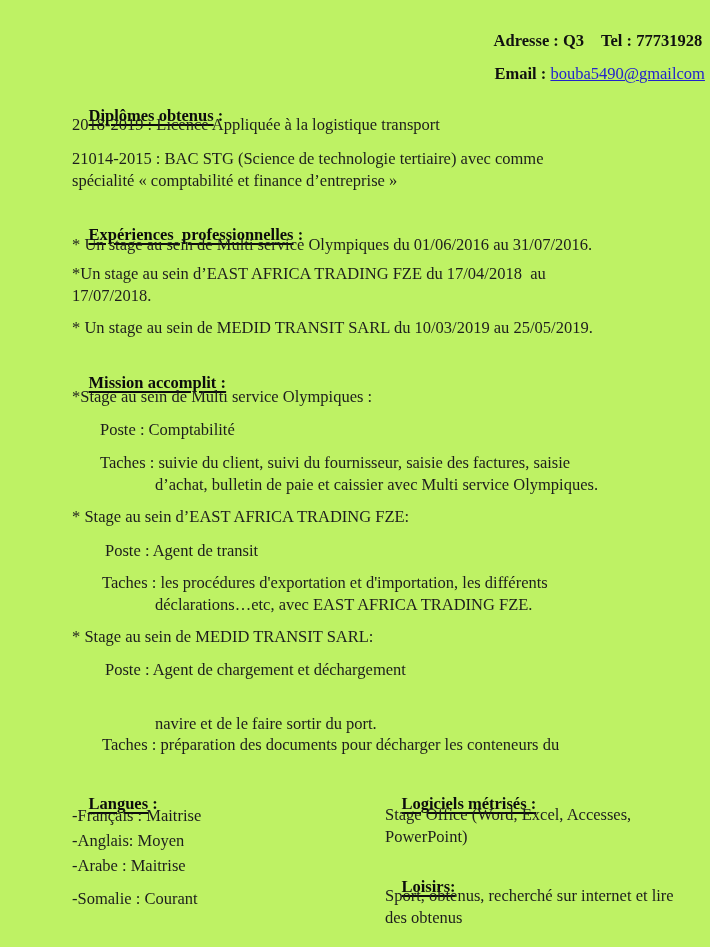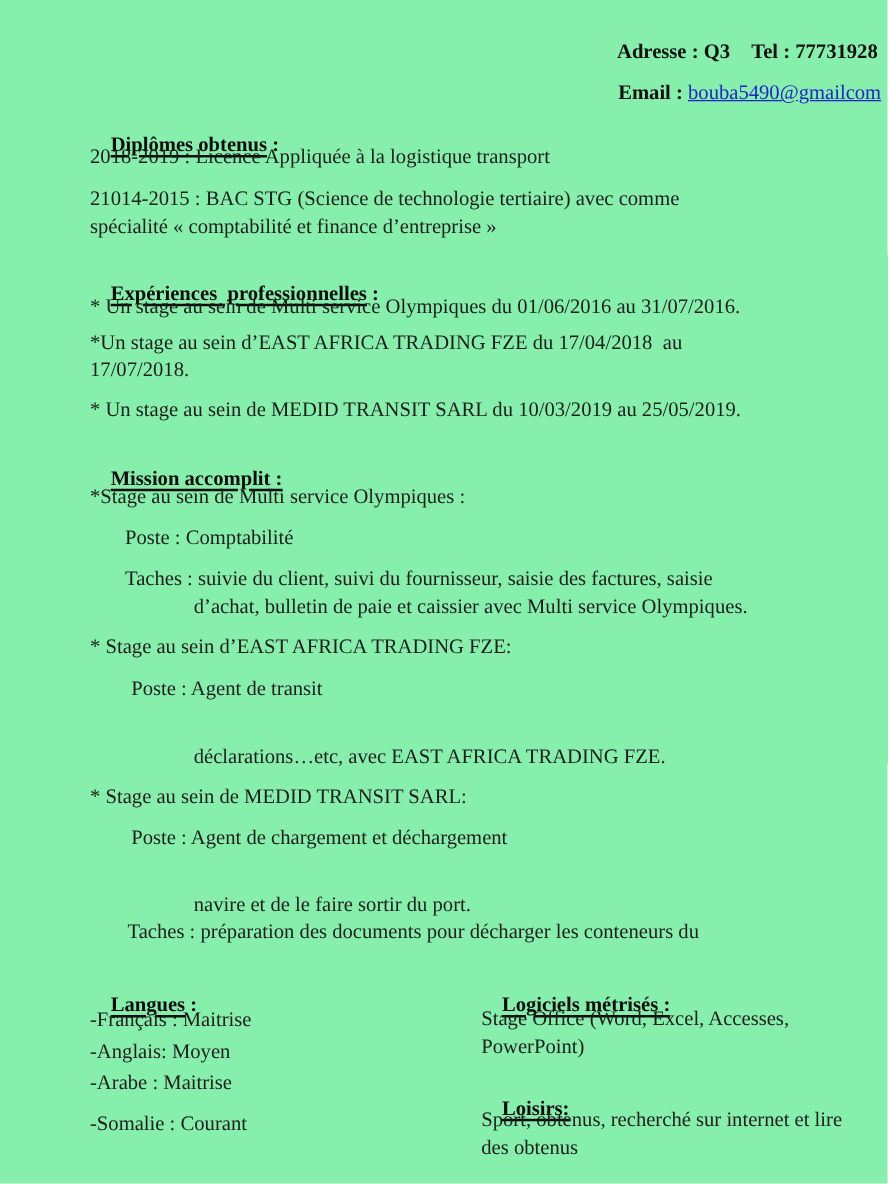--- a/index.html
+++ b/index.html
@@ -1,20 +1,20 @@
 <!DOCTYPE html>
 <html><head>
 <meta charset="utf-8">
 <style>
   html, body { margin: 0; padding: 0; background: #ffffff; }
   .page {
     position: relative;
     width: 710px;
     height: 947px;
-    background: #86efac;
+    background: #bef264;
     font-family: "Liberation Serif", "DejaVu Serif", serif;
     color: #1d1d1d;
     overflow: hidden;
   }
   .line {
     position: absolute;
     white-space: pre;
     font-size: 16.5px;
     line-height: 21px;
   }
@@ -64,20 +64,21 @@
     <span class="u">Mission accomplit :</span>
   </div>
 
   <div class="line" style="left:72px; top:386px;">*Stage au sein de Multi service Olympiques :</div>
   <div class="line" style="left:100px; top:419px;">Poste : Comptabilité</div>
   <div class="line" style="left:100px; top:452px;">Taches : suivie du client, suivi du fournisseur, saisie des factures, saisie</div>
   <div class="line" style="left:155px; top:474px;">d’achat, bulletin de paie et caissier avec Multi service Olympiques.</div>
 
   <div class="line" style="left:72px; top:506px;">* Stage au sein d’EAST AFRICA TRADING FZE:</div>
   <div class="line" style="left:105px; top:540px;">Poste : Agent de transit</div>
+  <div class="line" style="left:102px; top:572px;">Taches : les procédures d'exportation et d'importation, les différents</div>
   <div class="line" style="left:155px; top:594px;">déclarations…etc, avec EAST AFRICA TRADING FZE.</div>
 
   <div class="line" style="left:72px; top:626px;">* Stage au sein de MEDID TRANSIT SARL:</div>
   <div class="line" style="left:105px; top:659px;">Poste : Agent de chargement et déchargement</div>
   <div class="line" style="left:102px; top:691px;margin-top:43px;">Taches : préparation des documents pour décharger les conteneurs du</div>
   <div class="line" style="left:155px; top:713px;">navire et de le faire sortir du port.</div>
 
   <div class="line hd" style="left:72px; top:772px;">
     <span class="u">Langues</span><span> :</span>
   </div>

